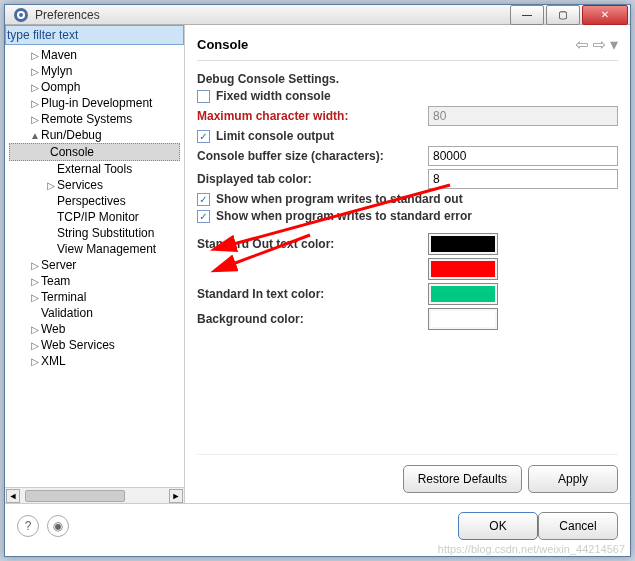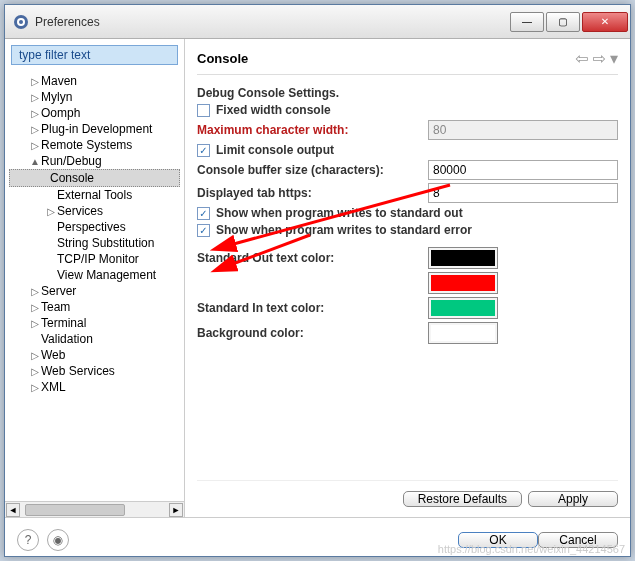--- a/index.html
+++ b/index.html
@@ -1,26 +1,26 @@
 <!DOCTYPE html>
 <html><head>
 <meta charset="utf-8">
 <style>
 * { box-sizing: border-box; margin: 0; padding: 0; font-family: "Segoe UI", Tahoma, sans-serif; font-size: 12px; }
 body { background: #c8d4e2; width: 635px; height: 561px; overflow: hidden; position: relative; }
 .window { position: absolute; left: 4px; top: 4px; width: 627px; height: 553px; background: #fff; border: 1px solid #5a7aa0; box-shadow: 0 0 10px rgba(0,0,0,0.3); }
-.titlebar { height: 34px; background: linear-gradient(#f8f8f8, #e0e0e0); border-bottom: 1px solid #b0b0b0; display: flex; align-items: center; padding-left: 8px; }
+.titlebar { height: 20px; background: linear-gradient(#f8f8f8, #e0e0e0); border-bottom: 1px solid #b0b0b0; display: flex; align-items: center; padding-left: 8px; }
 .titlebar .icon { width: 16px; height: 16px; margin-right: 6px; }
 .titlebar .title { color: #333; }
 .winbtns { margin-left: auto; display: flex; }
 .winbtn { width: 34px; height: 20px; border: 1px solid #888; background: linear-gradient(#fff,#ddd); margin-right: 2px; display: flex; align-items: center; justify-content: center; font-size: 10px; border-radius: 2px; }
 .winbtn.close { width: 46px; background: linear-gradient(#e88,#c33); color:#fff; border-color:#a22; }
 .content { display: flex; height: 478px; }
 .sidebar { width: 180px; border-right: 1px solid #ccc; display: flex; flex-direction: column; background: #fff; }
-.filter { margin: 6px; border: 1px solid #7aa7d8; padding: 2px 7px; background: #cde4f7; color: #1a4b8c; }
+.filter { border: 1px solid #7aa7d8; padding: 2px 1px; background: #cde4f7; color: #1a4b8c; }
 .tree { flex: 1; overflow: auto; padding: 2px 0 2px 0; }
 .tree-item { display: flex; align-items: center; padding: 1px 2px 1px 6px; white-space: nowrap; cursor: default; }
 .tree-item .exp { width: 12px; display: inline-block; color: #666; font-size: 10px; text-align: center; }
 .tree-item.selected { background: #d8d8d8; border: 1px dotted #888; margin: 0 4px; padding-left: 20px; }
 .tree-item.level1 { padding-left: 24px; }
 .tree-item.level2 { padding-left: 40px; }
 .hscroll { height: 16px; border-top: 1px solid #ccc; background: #f0f0f0; display:flex; align-items:center; }
 .hscroll .thumb { width: 100px; height: 12px; background:#cdcdcd; border:1px solid #aaa; margin-left: 4px; border-radius:2px;}
 .hscroll .arr { width:14px; height:14px; border:1px solid #aaa; background:#eee; margin:0 1px; display:flex;align-items:center;justify-content:center;font-size:9px;}
 .main { flex: 1; padding: 10px 12px 0 12px; display:flex; flex-direction:column; overflow:hidden;}
@@ -31,21 +31,21 @@
 .settings { flex:1; overflow:auto; }
 .row { display:flex; align-items:center; margin: 3px 0; gap:6px; }
 .row label, .row span.lbl { color:#333;font-weight:bold; }
 .row.disabled span.lbl { color:#b91c1c; }
 .row input[type=text] { border:1px solid #aaa; padding:2px 4px; height:20px; flex: 0 0 190px; margin-left:auto;}
 .row input[type=text].disabled { background:#f0f0f0; color:#888;}
 .row .chk { width:13px; height:13px; border:1px solid #7a9ac5; background:#fff; display:inline-flex;align-items:center;justify-content:center;font-size:10px;color:#2a6db0;}
 .colorbtn { width:70px; height:22px; border:1px solid #888; background:#f5f5f5; padding:2px; margin-left:auto; margin-right:120px; display:flex;}
 .colorbtn .swatch { flex:1; }
 .btnrow { display:flex; justify-content:flex-end; gap:6px; margin-top:auto; padding:10px 0; border-top:1px solid #eee;}
-.btn { min-width: 90px; height:16px; border:1px solid #888; background:linear-gradient(#fff,#e4e4e4); border-radius:5px; display:flex;align-items:center;justify-content:center;padding:0 14px;}
+.btn { min-width: 90px; height:28px; border:1px solid #888; background:linear-gradient(#fff,#e4e4e4); border-radius:5px; display:flex;align-items:center;justify-content:center;padding:0 14px;}
 .footer { height:44px; border-top:1px solid #ccc; display:flex; align-items:center; padding:0 12px; gap:10px;}
 .footer .btn { min-width:80px;}
 .footer .left { display:flex; gap:8px; }
 .footer .right { margin-left:auto; display:flex; }
 .helpicon { width:22px;height:22px;border:1px solid #aaa;border-radius:50%;display:flex;align-items:center;justify-content:center;color:#666;}
 .arrow-overlay { position:absolute; pointer-events:none; }
 </style>
 </head>
 <body>
 
@@ -104,25 +104,25 @@
         <div class="tree-item level2">
             <span class="exp">▷</span>
             <span>Services</span>
           </div>
         <div class="tree-item level2">
             <span class="exp"></span>
             <span>Perspectives</span>
           </div>
         <div class="tree-item level2">
             <span class="exp"></span>
+            <span>TCP/IP Monitor</span>
+          </div>
+        <div class="tree-item level2">
+            <span class="exp"></span>
             <span>String Substitution</span>
-          </div>
-        <div class="tree-item level2">
-            <span class="exp"></span>
-            <span>TCP/IP Monitor</span>
           </div>
         <div class="tree-item level2">
             <span class="exp"></span>
             <span>View Management</span>
           </div>
         <div class="tree-item level1">
             <span class="exp">▷</span>
             <span>Server</span>
           </div>
         <div class="tree-item level1">
@@ -180,21 +180,21 @@
         </div>
         <div class="row">
           <span class="chk">✓</span>
           <span class="lbl">Limit console output</span>
         </div>
         <div class="row">
           <span class="lbl">Console buffer size (characters):</span>
           <input type="text" value="80000" style="">
         </div>
         <div class="row">
-          <span class="lbl">Displayed tab https:</span>
+          <span class="lbl">Displayed tab color:</span>
           <input type="text" value="8" style="">
         </div>
         <div class="row">
           <span class="chk">✓</span>
           <span class="lbl">Show when program writes to standard out</span>
         </div>
         <div class="row">
           <span class="chk">✓</span>
           <span class="lbl">Show when program writes to standard error</span>
         </div>

